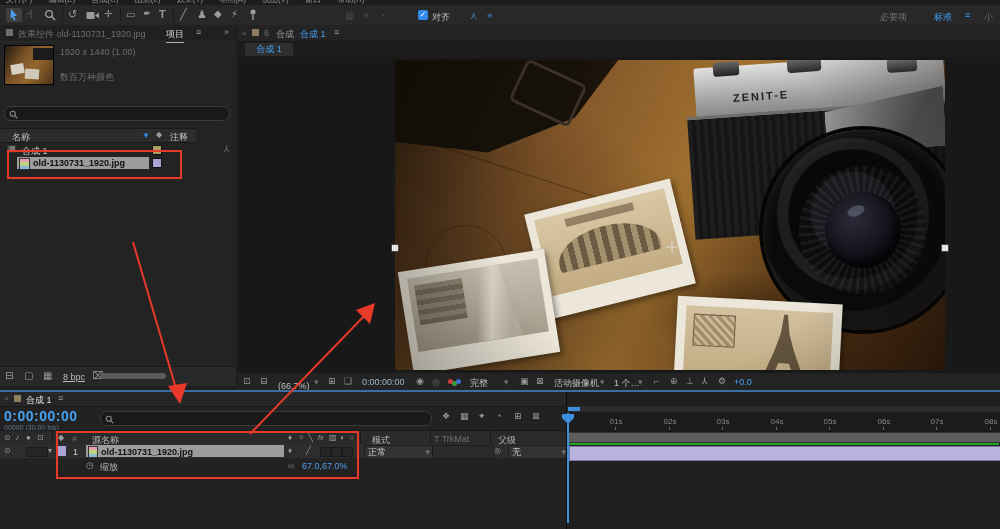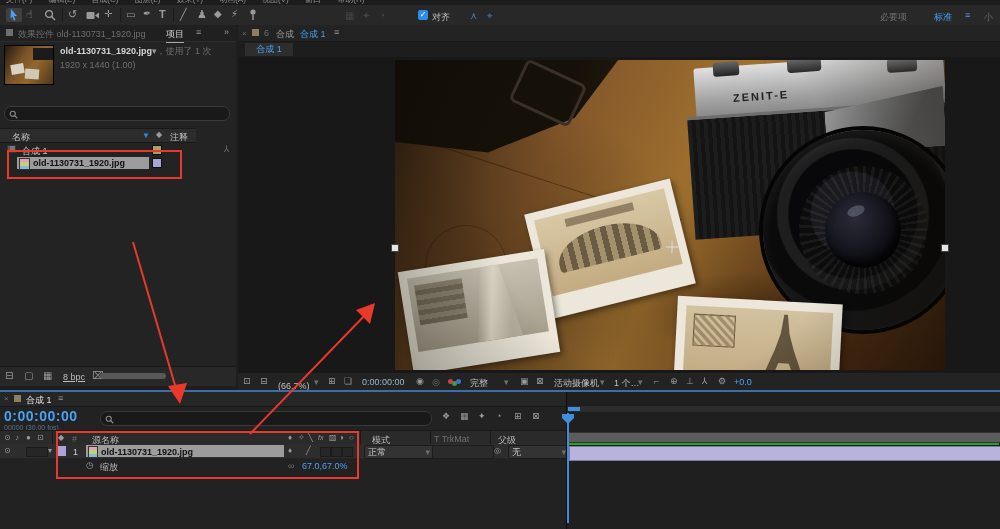--- a/index.html
+++ b/index.html
@@ -96,22 +96,22 @@
       <span class="p ic" style="left:196px;top:3px;">≡</span>
       <span class="p ic" style="left:224px;top:3px;">»</span>
     </div>
 
     <div class="p" style="left:4px;top:20px;width:48px;height:38px;border:1px solid #000;background:linear-gradient(120deg,#241a10,#7a5227 35%,#93672c 60%,#4f351a);">
       <div class="p" style="left:6px;top:18px;width:13px;height:10px;background:#d8d2c4;transform:rotate(-10deg);"></div>
       <div class="p" style="left:20px;top:23px;width:14px;height:10px;background:#cfc8b8;transform:rotate(4deg);"></div>
       <div class="p" style="left:28px;top:2px;width:20px;height:12px;background:#1b1b1b;"></div>
     </div>
     <div class="p" style="left:60px;top:20px;width:172px;">
-      <div><span style="color:#d6d6d6;font-weight:bold;">old-1130731_1920.jpg</span><span class="ic">▾</span><span class="dim">，使用了 1 次</span></div>
       <div class="dim" style="margin-top:2px;">1920 x 1440 (1.00)</div>
+      <div class="dim" style="margin-top:14px;">数百万种颜色</div>
     </div>
 
     <div class="p field" style="left:4px;top:81px;width:224px;height:13px;">
       <svg class="p" style="left:4px;top:3px;" width="9" height="9" viewBox="0 0 12 12">
           <circle cx="5" cy="5" r="3.4" stroke="#8a8a8a" stroke-width="1.5" fill="none"></circle>
           <line x1="7.6" y1="7.6" x2="11" y2="11" stroke="#8a8a8a" stroke-width="1.5"></line>
         </svg>
     </div>
 
     <div class="p" style="left:0;top:103px;width:196px;height:13px;background:#2c2c2c;border-top:1px solid #191919;border-bottom:1px solid #191919;">
@@ -337,20 +337,38 @@
       <span class="p dim" style="left:288px;top:3px;">∞</span>
       <span class="p" style="left:302px;top:3px;">
         <span style="color:#4f9ff0;">67.0,67.0</span><span style="color:#4f9ff0;">%</span>
       </span>
     </div>
 
     <div class="p" style="left:566px;top:0;width:434px;height:137px;background:#1f1f1f;border-left:1px solid #0d0d0d;">
       <div class="p" style="left:0;top:14px;width:434px;height:6px;background:#2c2c2c;"></div>
       <div class="p" style="left:1px;top:15px;width:12px;height:4px;background:#3e8ede;"></div>
 
+      <div class="p" style="left:0;top:21px;width:434px;height:19px;background:#1b1b1b;border-bottom:1px solid #101010;color:#8a8a8a;font-size:8px;">
+        <span class="p" style="left:49px;top:4px;transform:translateX(-50%);">01s</span>
+        <span class="p" style="left:103px;top:4px;transform:translateX(-50%);">02s</span>
+        <span class="p" style="left:156px;top:4px;transform:translateX(-50%);">03s</span>
+        <span class="p" style="left:210px;top:4px;transform:translateX(-50%);">04s</span>
+        <span class="p" style="left:263px;top:4px;transform:translateX(-50%);">05s</span>
+        <span class="p" style="left:317px;top:4px;transform:translateX(-50%);">06s</span>
+        <span class="p" style="left:370px;top:4px;transform:translateX(-50%);">07s</span>
+        <span class="p" style="left:424px;top:4px;transform:translateX(-50%);">08s</span>
+        <span class="p" style="left:48px;top:14px;width:1px;height:3px;background:#666;"></span>
+        <span class="p" style="left:102px;top:14px;width:1px;height:3px;background:#666;"></span>
+        <span class="p" style="left:155px;top:14px;width:1px;height:3px;background:#666;"></span>
+        <span class="p" style="left:209px;top:14px;width:1px;height:3px;background:#666;"></span>
+        <span class="p" style="left:262px;top:14px;width:1px;height:3px;background:#666;"></span>
+        <span class="p" style="left:316px;top:14px;width:1px;height:3px;background:#666;"></span>
+        <span class="p" style="left:369px;top:14px;width:1px;height:3px;background:#666;"></span>
+        <span class="p" style="left:423px;top:14px;width:1px;height:3px;background:#666;"></span>
+      </div>
       <div class="p" style="left:0;top:40px;width:434px;height:9px;background:#5c5c5c;border:1px solid #333;border-left:none;border-right:none;"></div>
       <div class="p" style="left:2px;top:51px;width:430px;height:2px;background:#21a327;"></div>
       <div class="p" style="left:2px;top:54px;width:430px;height:13px;background:#b7b3dc;border:1px solid #7d789f;"></div>
 
       <div class="p" style="left:-6px;top:21px;width:14px;height:12px;">
         <svg width="14" height="12" viewBox="0 0 14 12">
             <path d="M1 1 H13 V5 L7 11 L1 5 Z" fill="#3e8ede"></path>
           </svg>
       </div>
       <div class="p" style="left:0;top:21px;width:2px;height:110px;background:#3e8ede;"></div>

